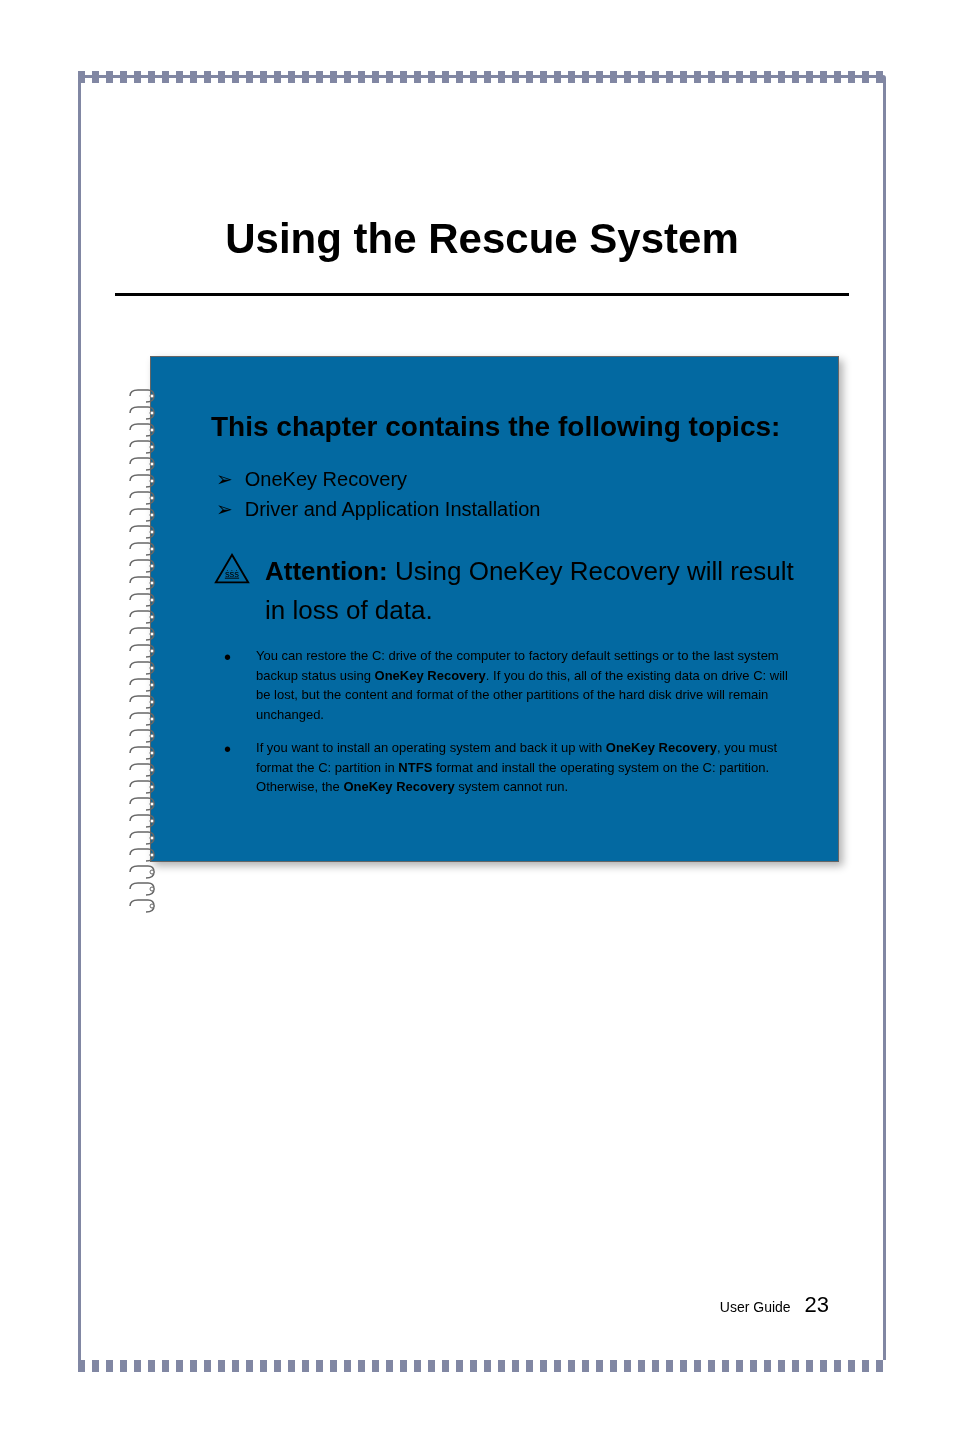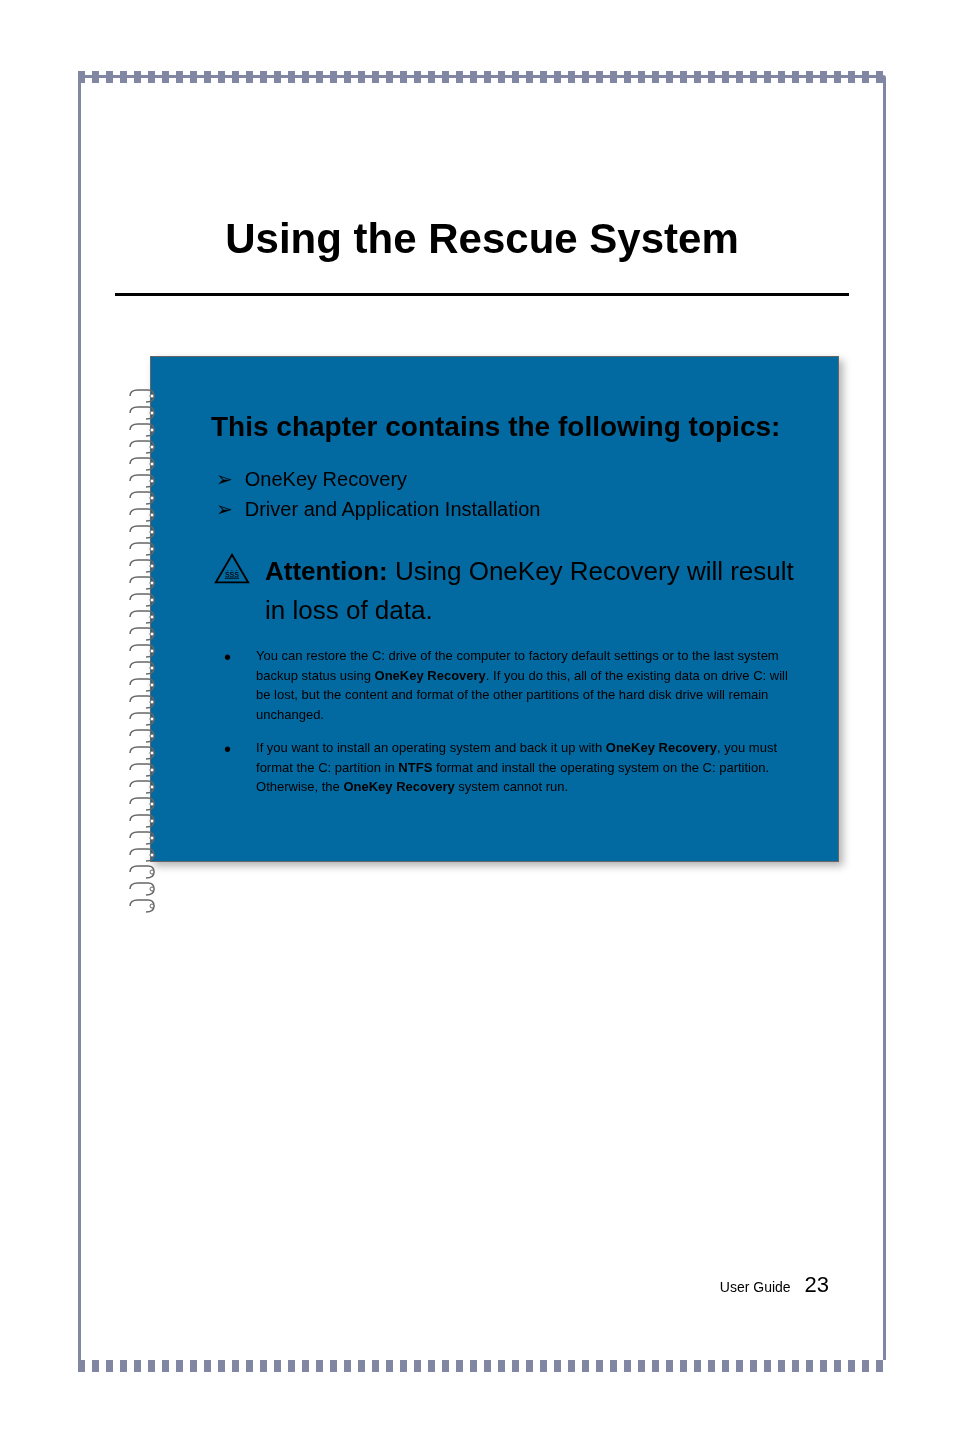--- a/index.html
+++ b/index.html
@@ -170,21 +170,21 @@
       line-height: 1.5;
       flex: 1;
     }
     
     .bold {
       font-weight: bold;
     }
     
     .footer {
       position: absolute;
-      bottom: 44px;
+      bottom: 24px;
       right: 35px;
       font-size: 14px;
       color: #000;
     }
     
     .footer .page-num {
       font-size: 22px;
       margin-left: 10px;
     }
   </style>

